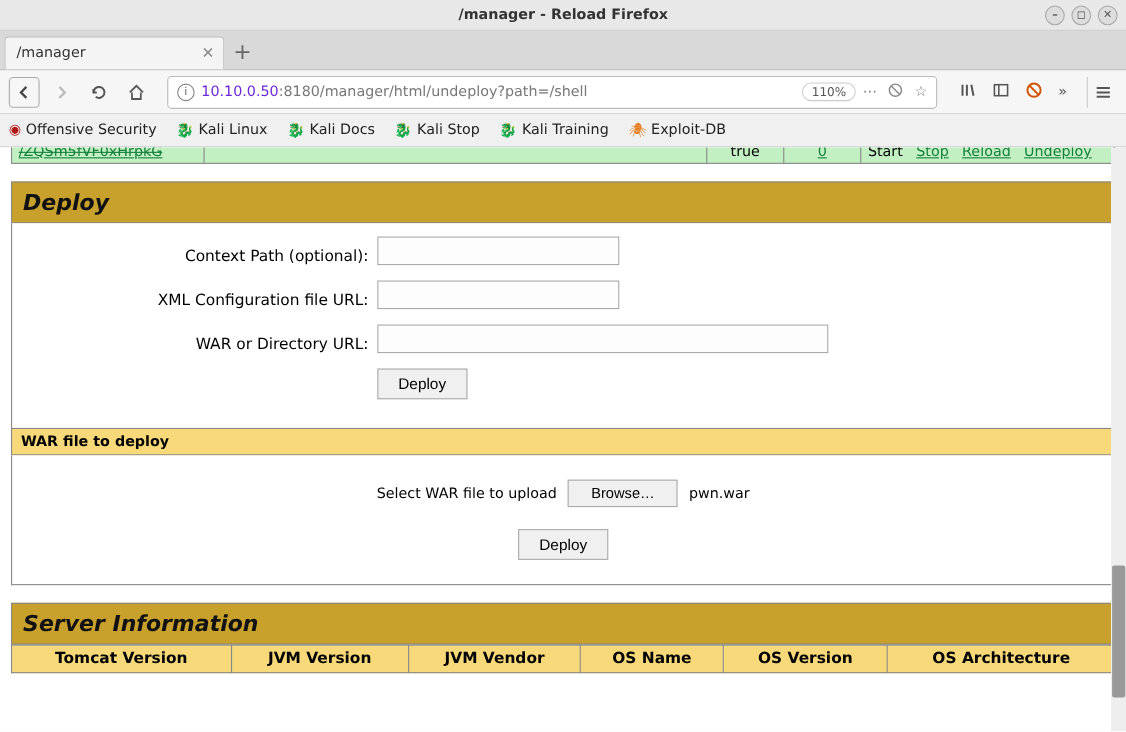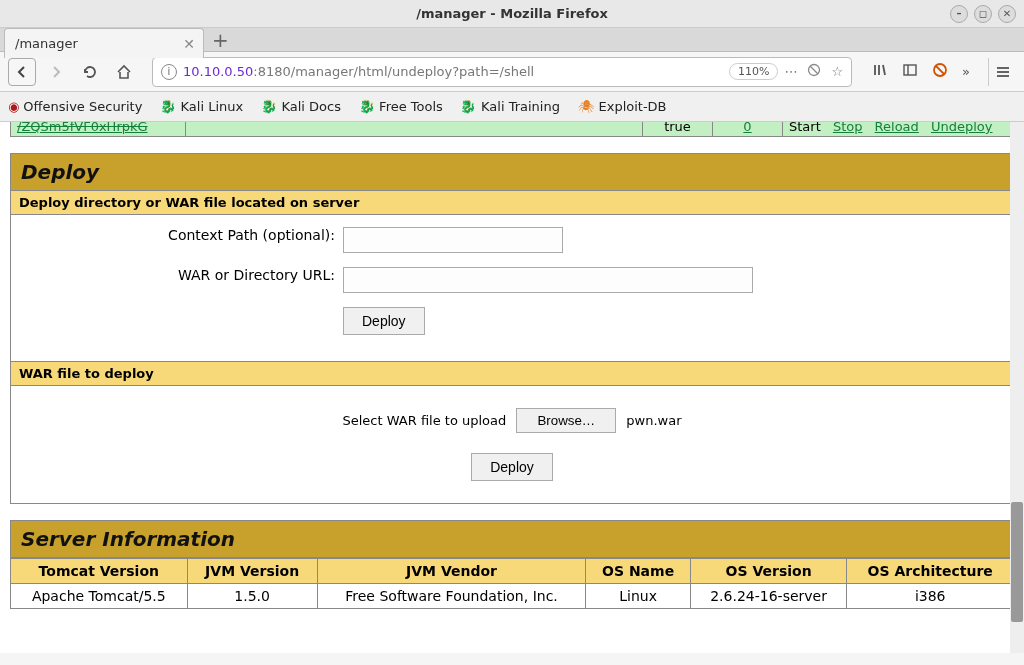--- a/index.html
+++ b/index.html
@@ -37,23 +37,24 @@
       border: 1px solid #aaa;
       display: flex;
       align-items: center;
       justify-content: center;
       font-size: 10px;
       color: #555;
       cursor: default;
     }
     
     .tabbar {
-      height: 24px;
+      height: 36px;
       background: #d9d9d9;
       display: flex;
+      align-items: flex-end;
       padding-left: 4px;
       border-bottom: 1px solid #bbb;
     }
     .tab {
       background: #f4f4f4;
       border: 1px solid #bbb;
       border-bottom: none;
       border-radius: 4px 4px 0 0;
       height: 30px;
       width: 200px;
@@ -198,21 +199,21 @@
       border-top: none;
     }
     .panel-body {
       border: 1px solid #888;
       border-top: none;
       padding: 12px;
       background: #fff;
     }
     .form-row {
       display: flex;
-      align-items: flex-start;
+      align-items: flex-end;
       margin-bottom: 14px;
     }
     .form-label {
       width: 320px;
       text-align: right;
       padding-right: 8px;
       font-size: 14px;
     }
     .form-input-short {
       width: 220px;
@@ -275,21 +276,21 @@
       right: 1px;
       width: 12px;
       background: #999;
       border-radius: 2px;
     }
   </style>
 </head>
 <body>
 
 <div class="titlebar">
-  <span>/manager - Mozilla Firefox</span>
+  <span>/manager - Reload Firefox</span>
   <div class="window-controls">
     <div class="window-btn">–</div>
     <div class="window-btn">◻</div>
     <div class="window-btn">✕</div>
   </div>
 </div>
 
 <div class="tabbar">
   <div class="tab">
     <span>/manager</span>
@@ -376,21 +377,21 @@
   <div class="bm-item">
     <span class="bm-icon-dark">🐉</span>
     <span>Kali Linux</span>
   </div>
   <div class="bm-item">
     <span class="bm-icon-dark">🐉</span>
     <span>Kali Docs</span>
   </div>
   <div class="bm-item">
     <span class="bm-icon-dark">🐉</span>
-    <span>Free Tools</span>
+    <span>Kali Stop</span>
   </div>
   <div class="bm-item">
     <span class="bm-icon-dark">🐉</span>
     <span>Kali Training</span>
   </div>
   <div class="bm-item">
     <span class="bm-icon-orange">🕷</span>
     <span>Exploit-DB</span>
   </div>
 </div>
@@ -404,24 +405,27 @@
     <div class="cell" style="width:70px;text-align:center;"><a>0</a></div>
     <div class="cell" style="width:230px;">
       <span style="margin-right:8px;">Start</span>
       <a style="margin-right:8px;">Stop</a>
       <a style="margin-right:8px;">Reload</a>
       <a>Undeploy</a>
     </div>
   </div>
 
   <div class="section-title">Deploy</div>
-  <div class="sub-header">Deploy directory or WAR file located on server</div>
   <div class="panel-body">
     <div class="form-row">
       <div class="form-label">Context Path (optional):</div>
+      <input class="form-input-short" type="text" style="">
+    </div>
+    <div class="form-row">
+      <div class="form-label">XML Configuration file URL:</div>
       <input class="form-input-short" type="text" style="">
     </div>
     <div class="form-row">
       <div class="form-label">WAR or Directory URL:</div>
       <input class="form-input-long" type="text" style="">
     </div>
     <div class="form-row">
       <div class="form-label"></div>
       <button class="btn">Deploy</button>
     </div>
@@ -442,27 +446,19 @@
   <table class="info-table">
     <tbody>
         <tr>
       <th>Tomcat Version</th>
       <th>JVM Version</th>
       <th>JVM Vendor</th>
       <th>OS Name</th>
       <th>OS Version</th>
       <th>OS Architecture</th>
     </tr>
-    <tr>
-      <td>Apache Tomcat/5.5</td>
-      <td>1.5.0</td>
-      <td>Free Software Foundation, Inc.</td>
-      <td>Linux</td>
-      <td>2.6.24-16-server</td>
-      <td>i386</td>
-    </tr>
   </tbody>
     </table>
 
   <div class="scrollbar-track">
     <div class="scrollbar-thumb" style="top:380px;height:120px;"></div>
   </div>
 </div>
 
 </body></html>

